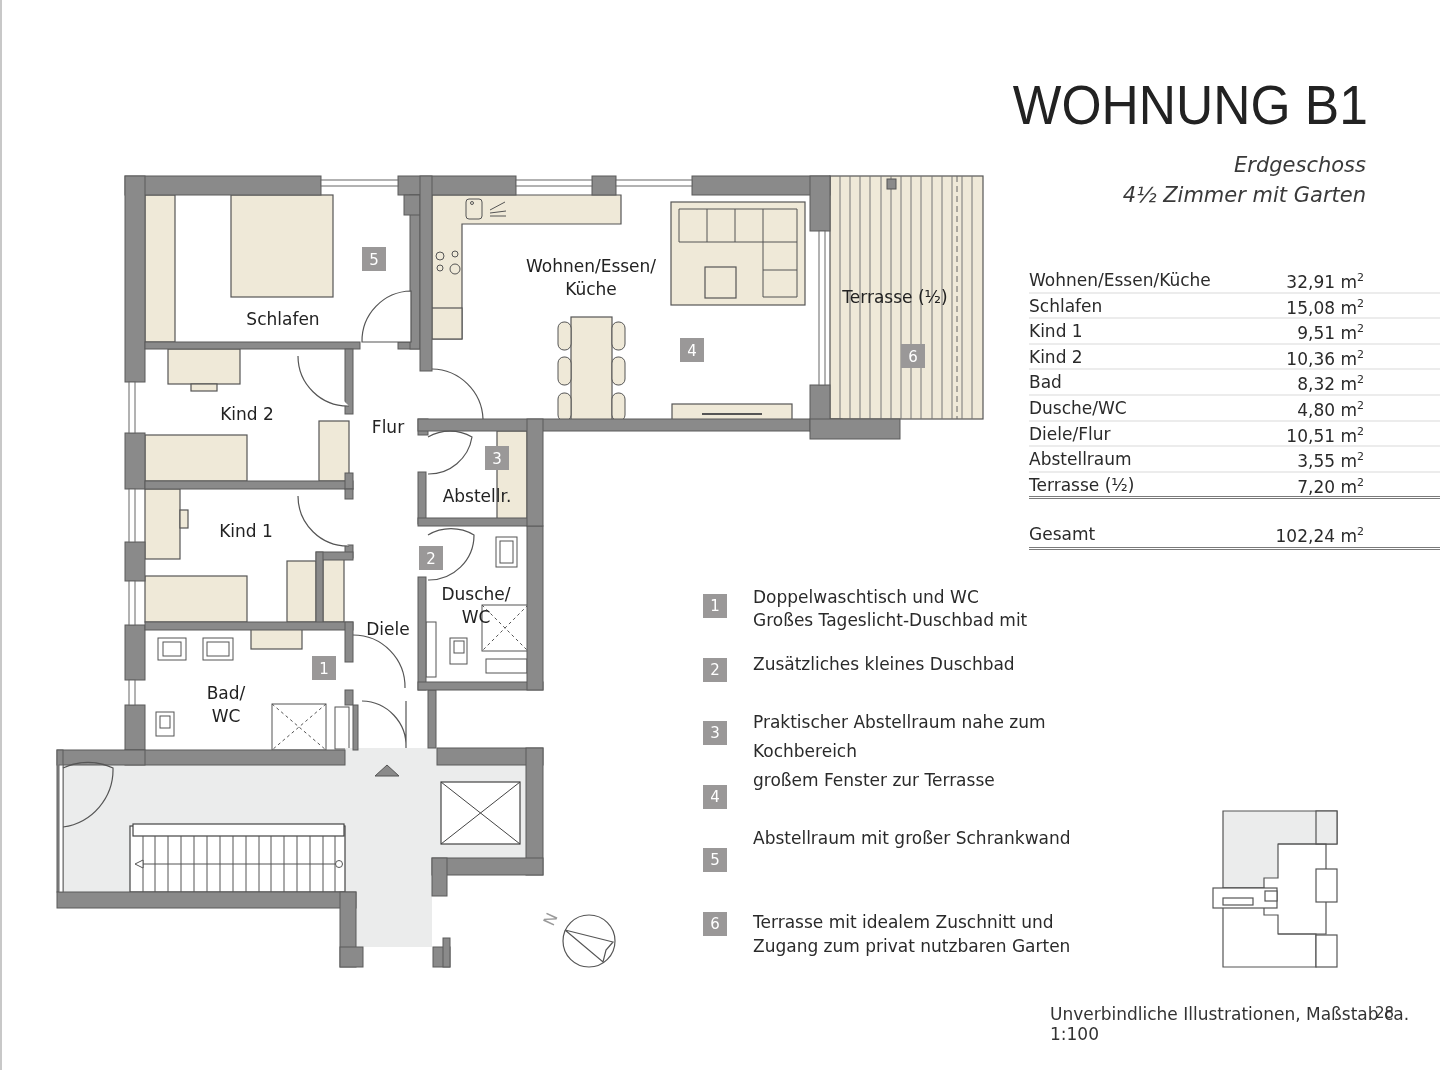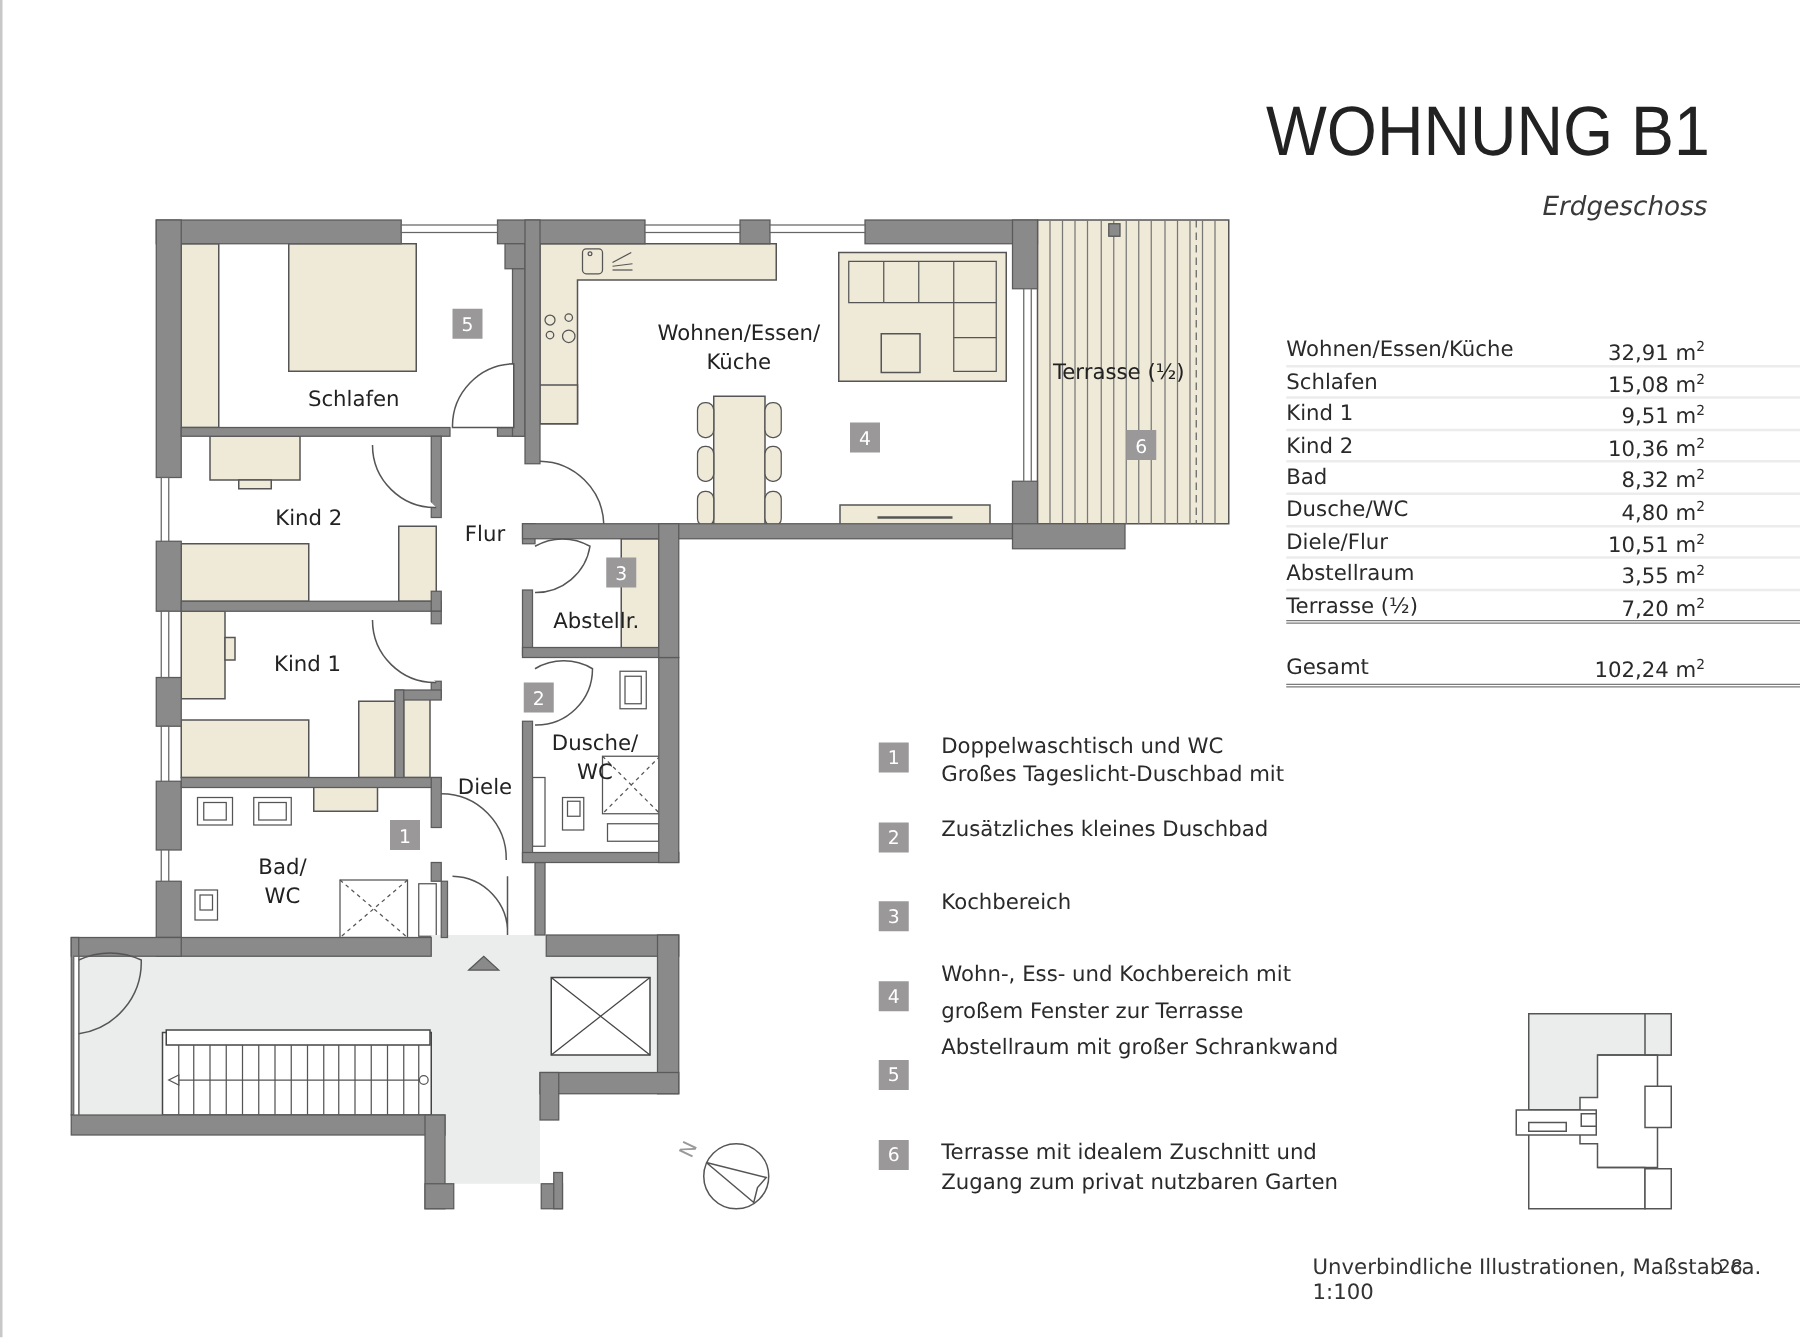--- a/index.html
+++ b/index.html
@@ -318,20 +318,21 @@
     <rect x="1316" y="935" width="21" height="32" fill="#fff"></rect>
     <rect x="1213" y="888" width="64" height="20" fill="#fff"></rect>
     <rect x="1265" y="891" width="12" height="10" fill="#fff"></rect>
     <rect x="1223" y="898" width="30" height="7" fill="#fff"></rect>
   </g>
 </svg>
 
 <div class="title">WOHNUNG B1</div>
 <div class="subtitle">
   <div>Erdgeschoss</div>
+  <div>4½ Zimmer mit Garten</div>
 </div>
 
 <div class="area-table">
   <div class="area-row">
       <span class="nm">Wohnen/Essen/Küche</span>
       <span class="val"><span>32,91</span> <span>m</span><sup>2</sup></span>
     </div>
   <div class="area-row">
       <span class="nm">Schlafen</span>
       <span class="val"><span>15,08</span> <span>m</span><sup>2</sup></span>
@@ -382,27 +383,27 @@
   </div>
   <div class="feat" style="top:66px">
     <div class="badge">2</div>
     <div class="feat-text" style="top:-8px">
         <div>Zusätzliches kleines Duschbad</div>
       </div>
   </div>
   <div class="feat" style="top:129px">
     <div class="badge">3</div>
     <div class="feat-text" style="top:-13px">
+        <div>Praktischer Abstellraum nahe zum</div>
         <div>Kochbereich</div>
       </div>
   </div>
   <div class="feat" style="top:193px">
     <div class="badge">4</div>
     <div class="feat-text" style="top:-19px">
-        <div>Wohn-, Ess- und Kochbereich mit</div>
         <div>großem Fenster zur Terrasse</div>
       </div>
   </div>
   <div class="feat" style="top:256px">
     <div class="badge">5</div>
     <div class="feat-text" style="top:-24px">
         <div>Abstellraum mit großer Schrankwand</div>
         <div></div>
       </div>
   </div>

